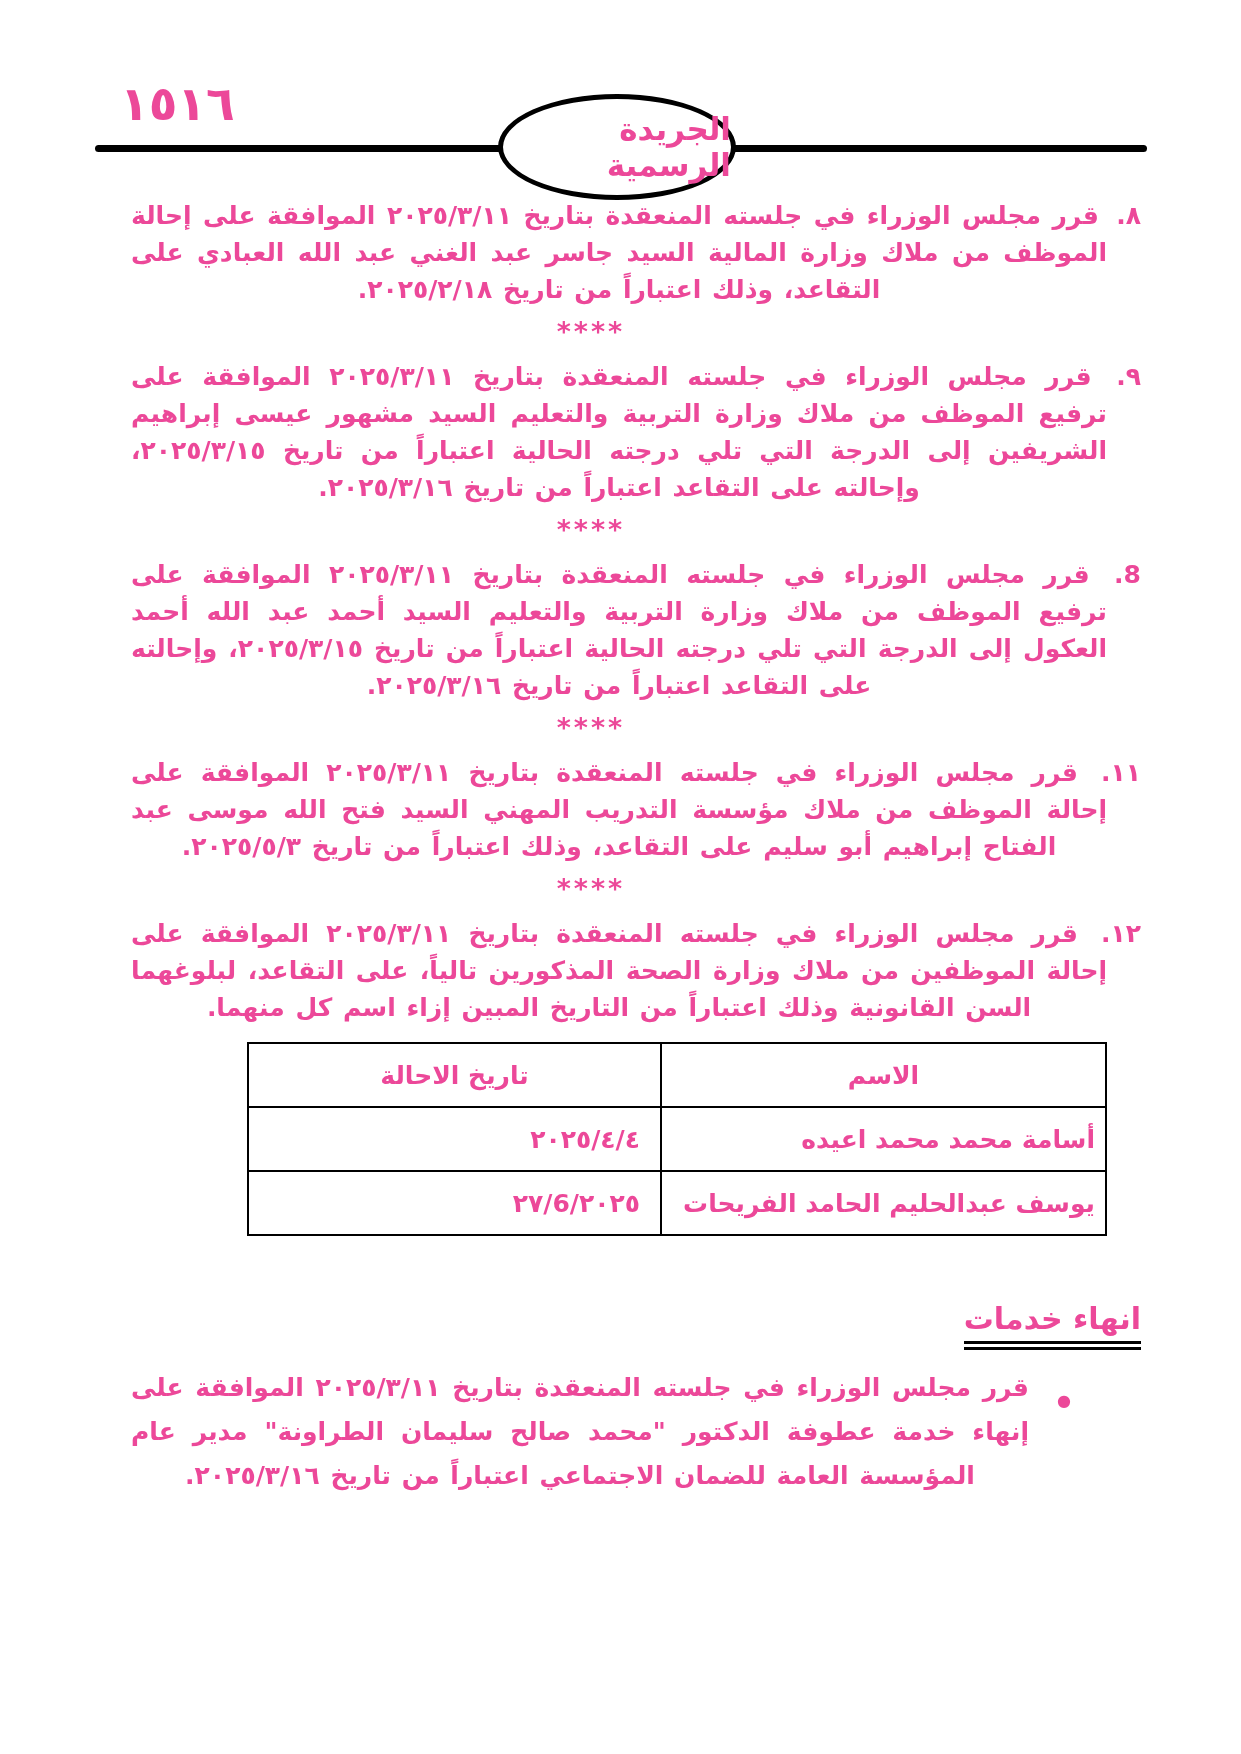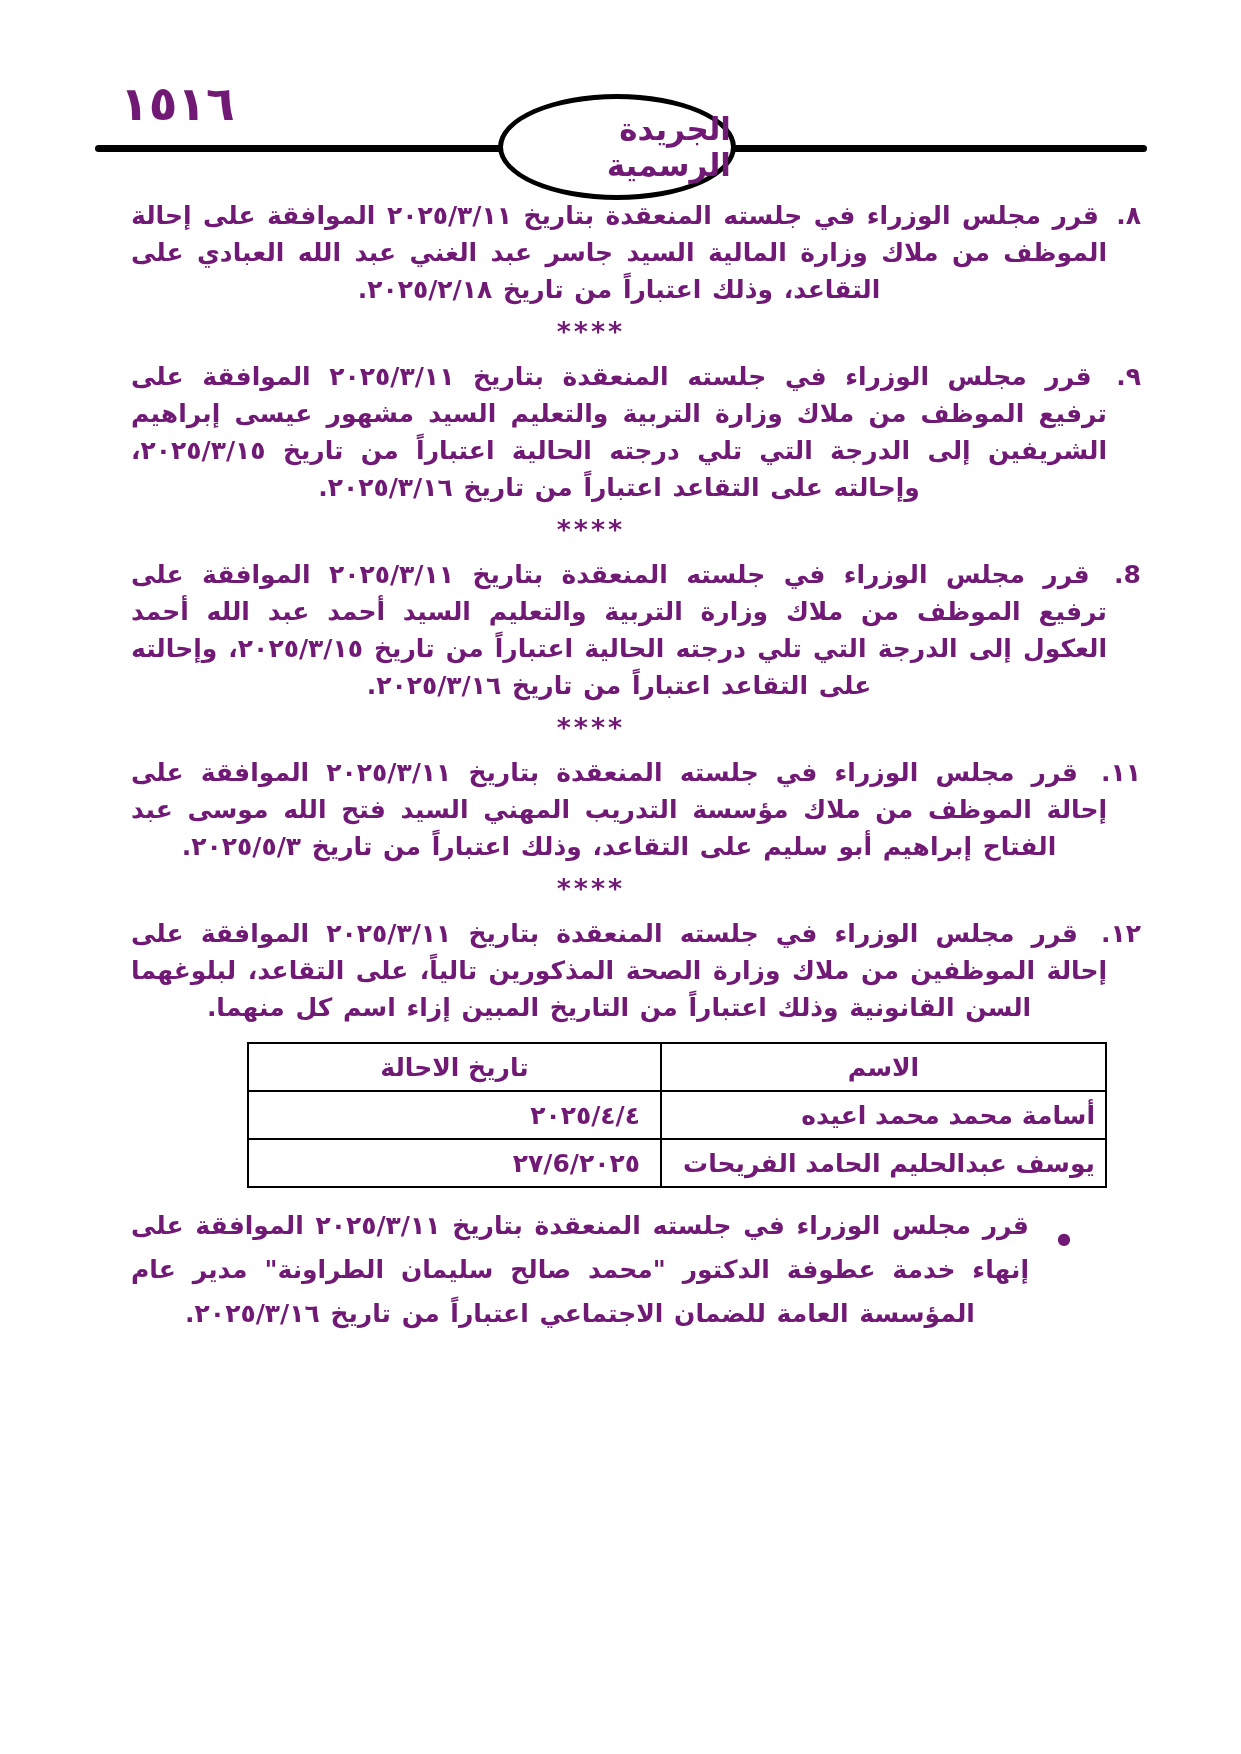--- a/index.html
+++ b/index.html
@@ -2,21 +2,21 @@
 <html lang="ar"><head>
 <meta charset="utf-8">
 <style>
   * { margin:0; padding:0; box-sizing:border-box; }
   html,body { background:#e8e8e8; }
   .page {
     position:relative;
     width:1241px; height:1754px;
     margin:0 auto;
     background:#ffffff;
-    color:#701a75;
+    color:#ec4899;
     font-family:"DejaVu Sans", sans-serif;
     font-weight:bold;
     direction:rtl;
     overflow:hidden;
   }
   
   .page-number {
     position:absolute; top:76px; left:120px;
     font-size:47px; letter-spacing:2px; direction:ltr;
   }
@@ -46,21 +46,21 @@
     text-align:center; font-size:27px; line-height:28px;
     letter-spacing:3px; margin:10px 0 12px;
     transform:translateX(-45px);
   }
   
   .gz-table {
     border-collapse:collapse; table-layout:fixed;
     width:858px; margin:16px 34px 0 0;
   }
   .gz-table th, .gz-table td {
-    border:2px solid #000; font-size:25px; height:48px;
+    border:2px solid #000; font-size:25px; height:64px;
     font-weight:bold; vertical-align:middle;
   }
   .col-name { width:445px; }
   .col-date { width:413px; }
   .gz-table th { text-align:center; }
   td.cell-name { text-align:right; padding-right:10px; }
   td.cell-date { text-align:right; padding-right:20px; }
   
   .section-title {
     margin-top:66px; text-align:right; font-size:30px; line-height:34px;
@@ -136,20 +136,23 @@
         <td class="cell-name">أسامة محمد محمد اعيده</td>
         <td class="cell-date">٢٠٢٥/٤/٤</td>
       </tr>
       <tr>
         <td class="cell-name">يوسف عبدالحليم الحامد الفريحات</td>
         <td class="cell-date">٢٠٢٥/6/٢٧</td>
       </tr>
     </tbody>
       </table>
 
+    <div class="section-title">
+      <span class="underlined">انهاء خدمات</span>
+    </div>
 
     <div class="bullet-para">
       <span class="bullet-glyph">●</span>
       <span>قرر مجلس الوزراء في جلسته المنعقدة بتاريخ ٢٠٢٥/٣/١١ الموافقة على إنهاء خدمة عطوفة الدكتور "محمد صالح سليمان الطراونة" مدير عام المؤسسة العامة للضمان الاجتماعي اعتباراً من تاريخ ٢٠٢٥/٣/١٦.</span>
     </div>
 
   </div>
 </div>
 
 </body></html>

